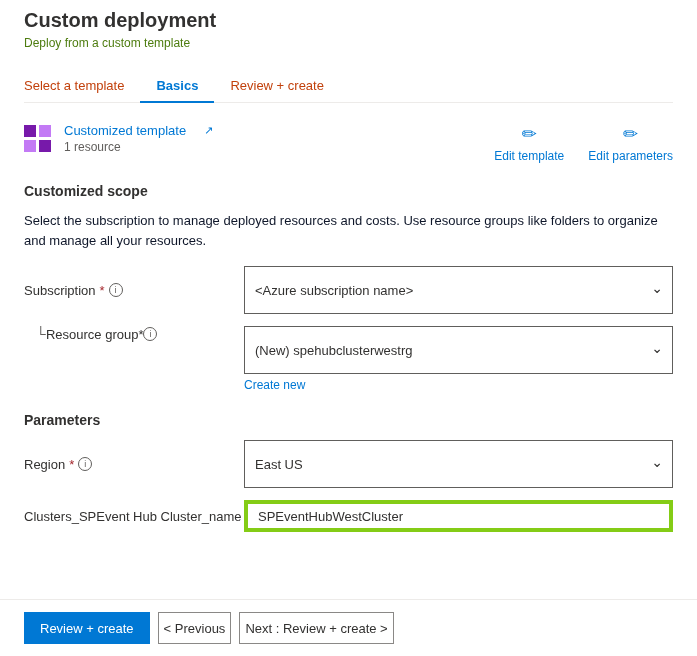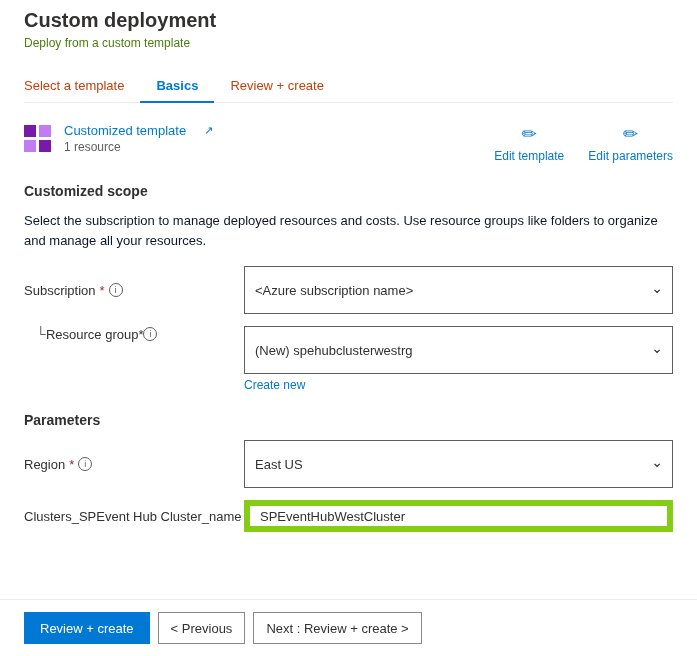--- a/index.html
+++ b/index.html
@@ -215,21 +215,21 @@
       margin-left: 220px;
       display: block;
       margin-bottom: 16px;
     }
     .parameters-section {
       margin-bottom: 20px;
     }
     .text-input {
       width: 100%;
       padding: 5px 10px;
-      border: 6px solid #84cc16;
+      border: 4px solid #84cc16;
       font-size: 13px;
       color: #323130;
       background: #fff;
       height: 32px;
       outline: none;
     }
     .footer {
       padding: 12px 24px;
       background: #fff;
       border-top: 1px solid #edebe9;
@@ -243,21 +243,21 @@
       border: none;
       padding: 6px 16px;
       font-size: 13px;
       cursor: pointer;
       height: 32px;
     }
     .btn-secondary {
       background: #fff;
       color: #323130;
       border: 1px solid #8a8886;
-      padding: 6px 12px;
+      padding: 6px 5px;
       font-size: 13px;
       cursor: pointer;
       height: 32px;
     }
     .external-link-icon {
       font-size: 11px;
     }
     .subscription-placeholder {
       color: #605e5c;
     }

